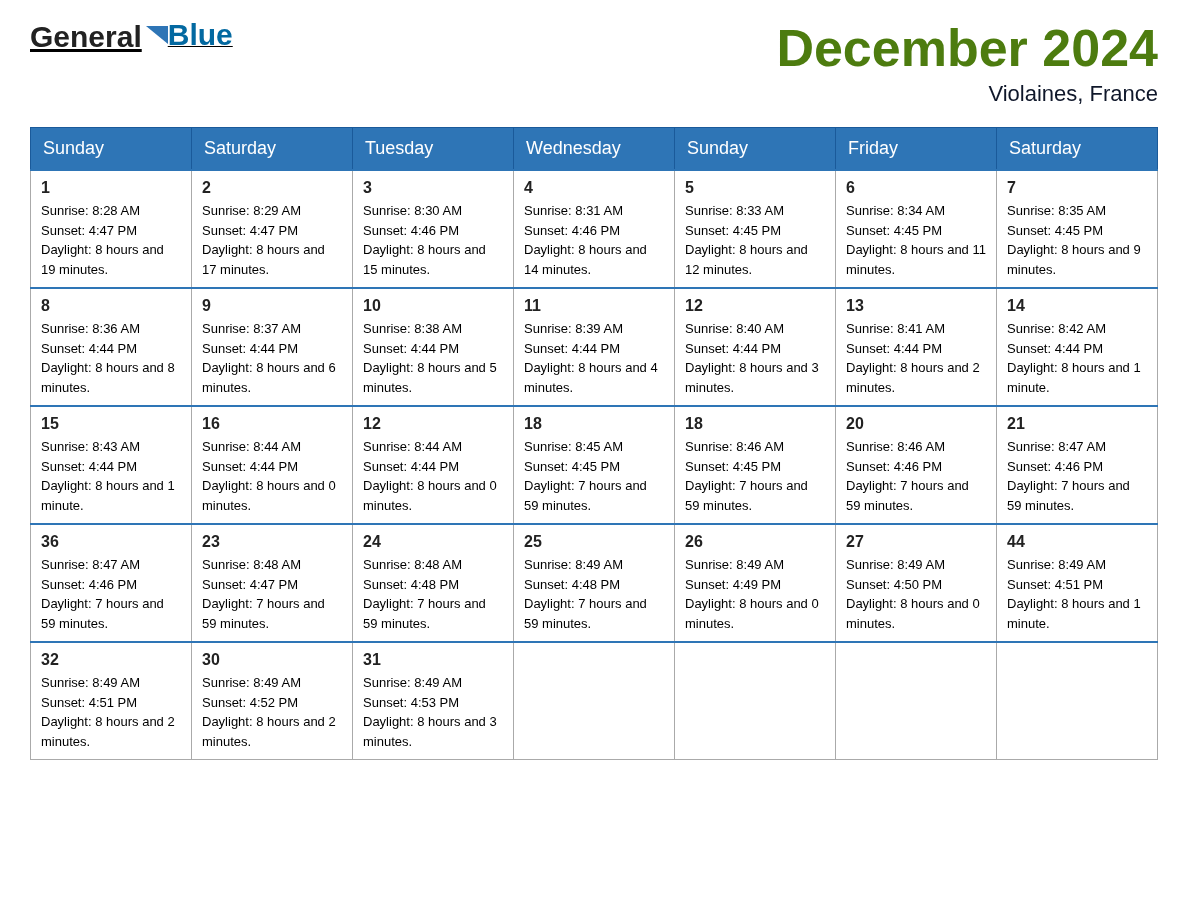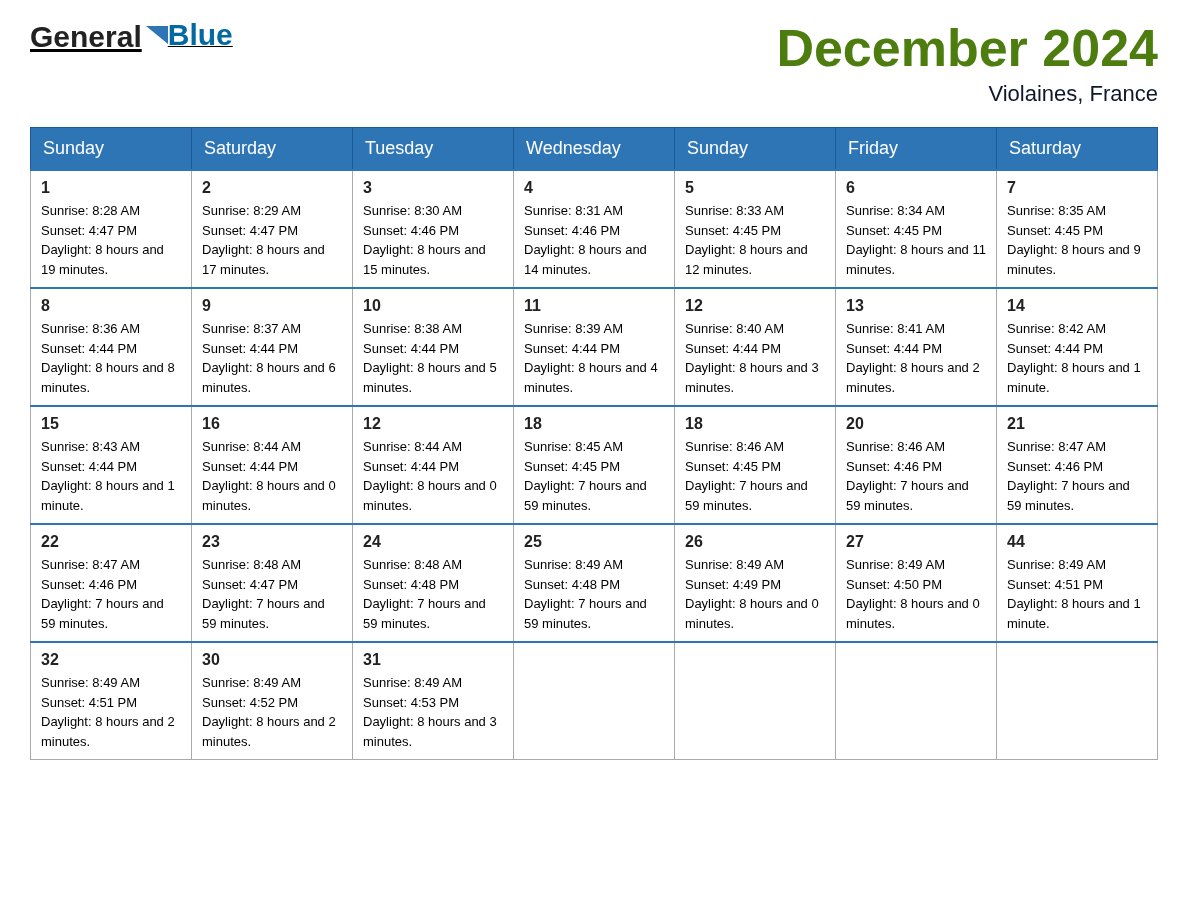--- a/index.html
+++ b/index.html
@@ -297,21 +297,21 @@
         <span class="day-num">21</span>
         <div class="day-info">
           Sunrise: 8:47 AM<br>
           Sunset: 4:46 PM<br>
           Daylight: 7 hours and 59 minutes.
         </div>
       </td>
       </tr>
       <tr>
         <td>
-        <span class="day-num">22</span>
+        <span class="day-num">36</span>
         <div class="day-info">
           Sunrise: 8:47 AM<br>
           Sunset: 4:46 PM<br>
           Daylight: 7 hours and 59 minutes.
         </div>
       </td>
         <td>
         <span class="day-num">23</span>
         <div class="day-info">
           Sunrise: 8:48 AM<br>

